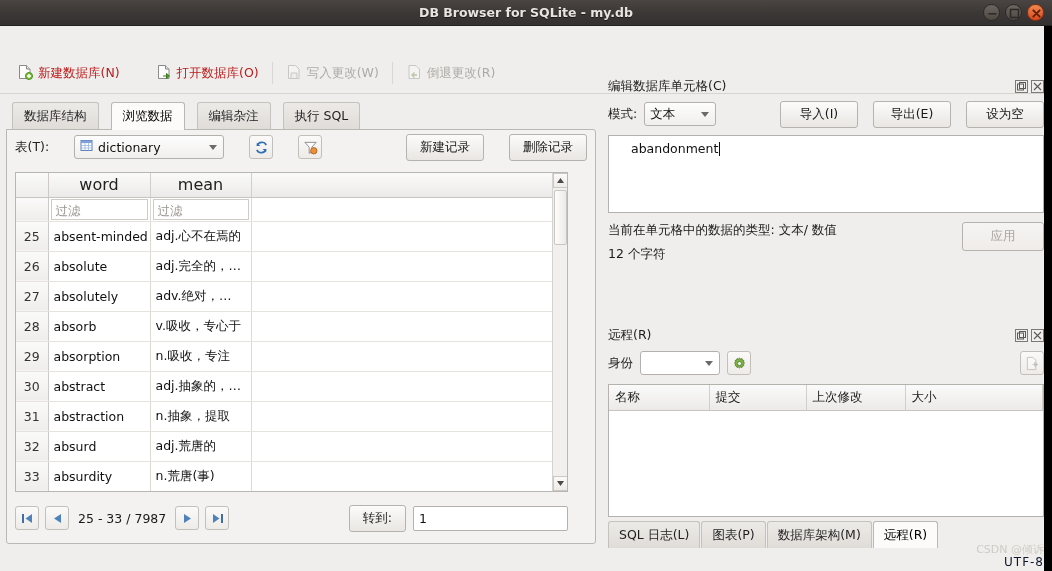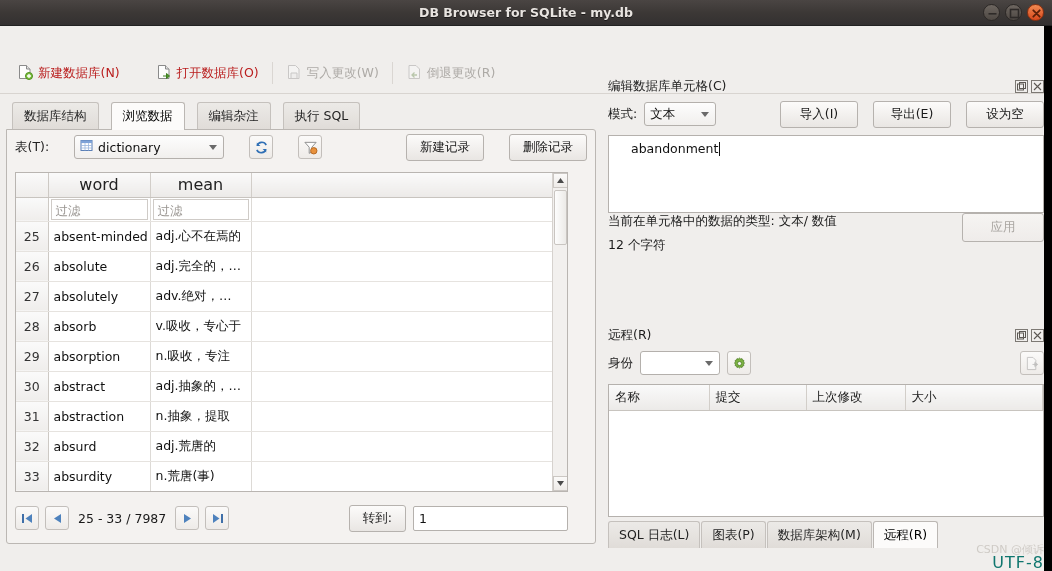--- a/index.html
+++ b/index.html
@@ -189,21 +189,21 @@
   .modrow { display: flex; align-items: center; gap: 7px; height: 30px; margin-top: 3px; }
   .editarea {
     margin-top: 6px; height: 78px; background: #fff;
     border: 1px solid #b5b1ad; padding: 5px 22px;
     font-size: 12.5px; color: #111; position: relative;
   }
   .caret {
     display: inline-block; width: 1px; height: 14px; background: #111;
     vertical-align: -3px; margin-left: 1px;
   }
-  .infoblock { display: flex; align-items: flex-start; }
+  .infoblock { margin-top: 9px; display: flex; align-items: flex-start; }
   .infotext { flex: 1; }
   .infotext div { font-size: 12.5px; color: #1a1a1a; margin-bottom: 7px; }
 
   .remotelist {
     margin-top: 6px; height: 133px; background: #fff;
     border: 1px solid #b5b1ad; overflow: hidden;
   }
   .remotelist table { width: 100%; border-collapse: collapse; table-layout: fixed; }
   .remotelist th {
     background: linear-gradient(to bottom,#fafafa,#eceae8);
@@ -220,21 +220,21 @@
     background: linear-gradient(to bottom,#eceae7,#e0dcd8);
     border: 1px solid #c5c1bd; border-bottom: none; border-radius: 3px 3px 0 0;
     white-space: nowrap; line-height: 15px;
   }
   .btab.active { background: #fcfbfa; color: #000; border-color: #bbb7b3; }
 
   .watermark {
     position: absolute; right: 8px; bottom: 2px; text-align: right;
     color: #cfcbc6; font-size: 11px; line-height: 13px; user-select: none;
   }
-  .watermark .u { color: #0f766e; font-size: 16px; letter-spacing: 1px; }
+  .watermark .u { color: #0f172a; font-size: 12px; letter-spacing: 1px; }
 
   .rightedge {
     position: absolute; right: 0; top: 26px; width: 8px; height: 545px; background: #000;
   }
 </style>
 </head>
 <body>
 
 <div id="app">
 

